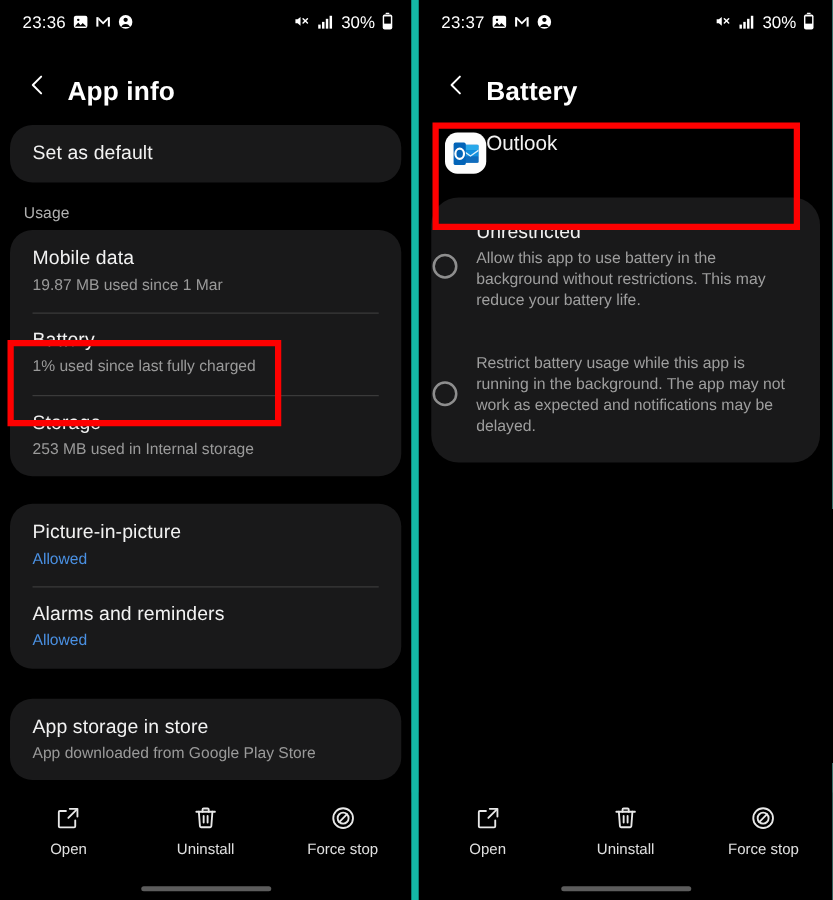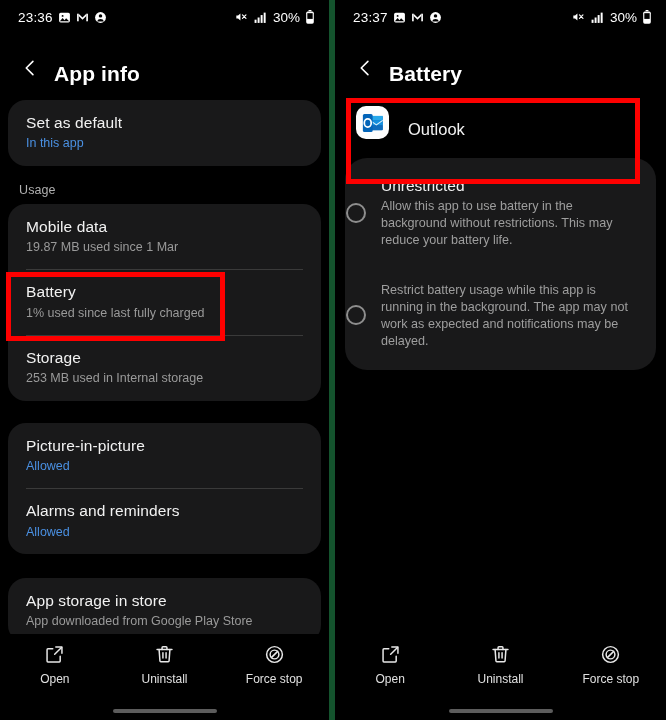--- a/index.html
+++ b/index.html
@@ -6,21 +6,21 @@
   html, body {
     width: 666px; height: 720px;
     background: #7d7d7d;
     font-family: "Liberation Sans", sans-serif;
     overflow: hidden;
   }
   .screens {
     position: relative;
     width: 666px; height: 720px;
     display: flex;
-    background: #14532d;
+    background: #14b8a6;
   }
   .panel {
     position: relative;
     width: 329px; height: 720px;
     background: #000000;
     overflow: hidden;
     flex: 0 0 auto;
   }
   .panel.right { width: 331px; margin-left: 6px; }
 
@@ -114,22 +114,21 @@
     position: absolute;
     bottom: 7px; left: 50%;
     transform: translateX(-50%);
     width: 104px; height: 4px;
     border-radius: 3px;
     background: #5c5c5c;
   }
 
   
   .app-row {
-    display: flex; align-items: flex-end;
-    gap: 19px;
+    display: flex; align-items: flex-start;
     padding: 6px 0 14px 21px;
   }
   .app-icon {
     width: 33px; height: 33px;
     border-radius: 10px;
     background: #fdfdfd;
     display: flex; align-items: center; justify-content: center;
     flex: 0 0 auto;
   }
   .app-name { font-size: 16.5px; color: #f2f2f2; }
@@ -243,21 +242,20 @@
         <svg width="20" height="20" viewBox="0 0 24 24">
             <path d="M15.5 4L7.5 12l8 8" fill="none" stroke="#fff" stroke-width="1.9" stroke-linecap="round" stroke-linejoin="round"></path>
           </svg>
       </span>
       <span class="title">App info</span>
     </div>
 
     <div class="card">
       <div class="row">
         <div class="row-title">Set as default</div>
-        <div class="row-sub link">In this app</div>
       </div>
     </div>
 
     <div class="section-label">Usage</div>
     <div class="card">
       <div class="row">
         <div class="row-title">Mobile data</div>
         <div class="row-sub">19.87 MB used since 1 Mar</div>
       </div>
       <div class="row">

